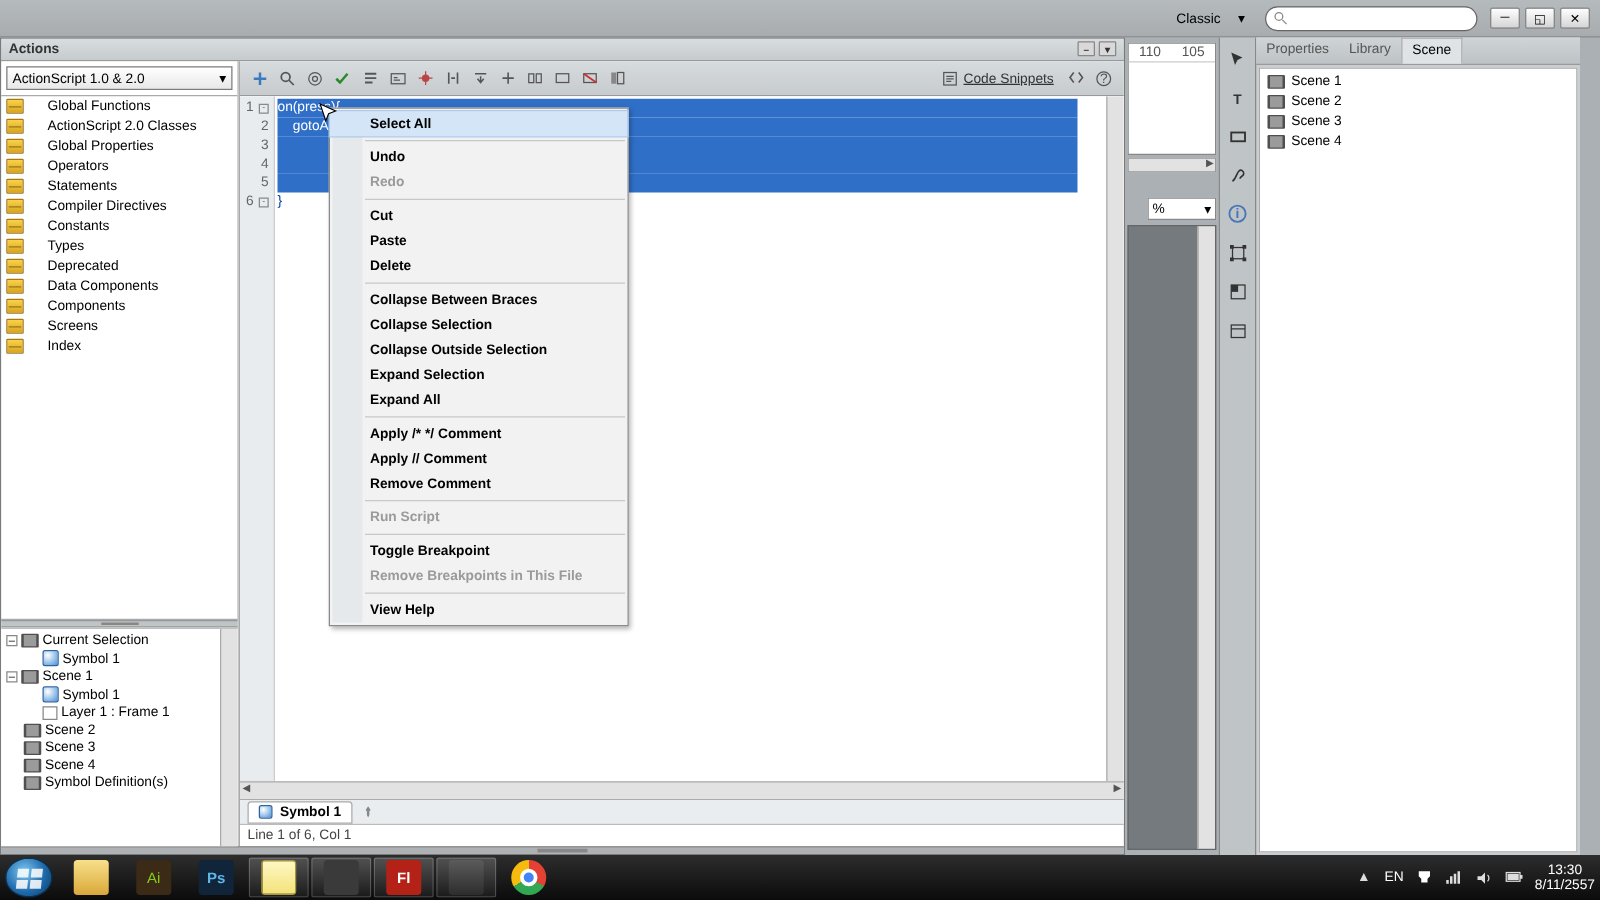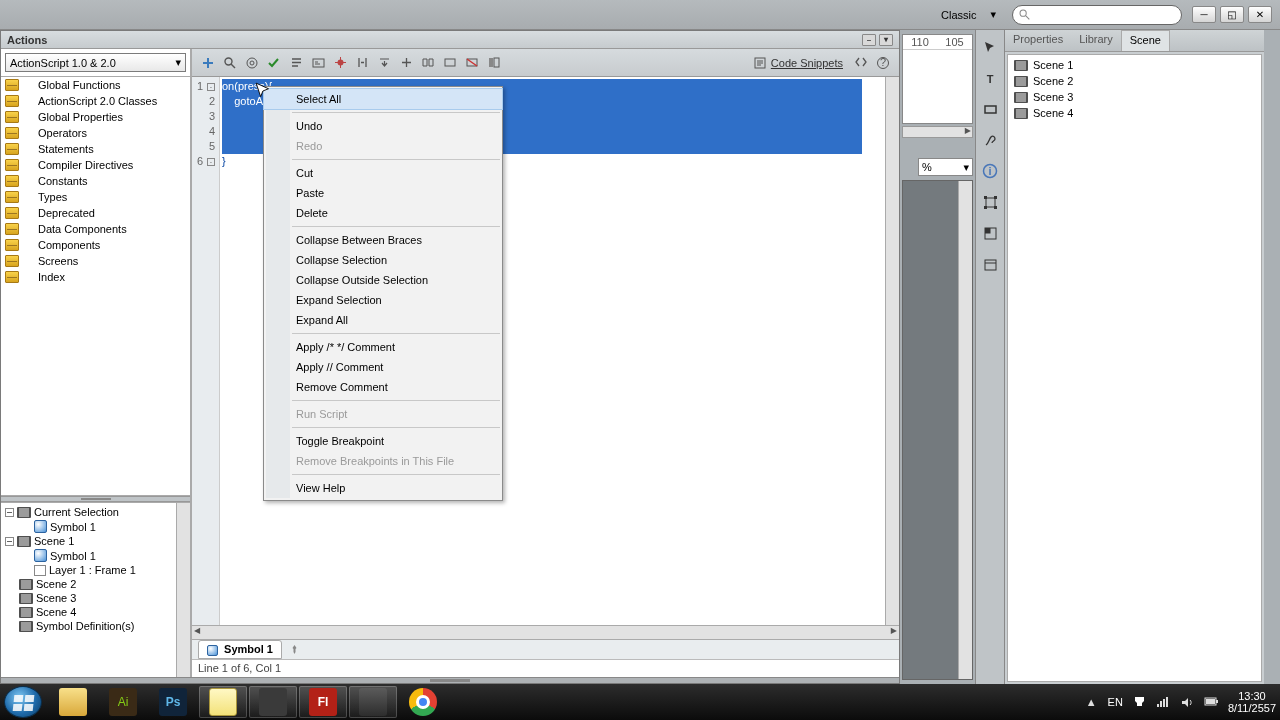--- a/index.html
+++ b/index.html
@@ -6,21 +6,21 @@
 body { width: 1280px; height: 720px; background: #3c3c3c; overflow: hidden; position: relative; }
 .app { width: 1280px; height: 684px; background: #aab0b4; display: flex; flex-direction: column; }
 .topbar { height: 30px; background: linear-gradient(#b5babd, #a8acaf); display: flex; align-items: center; padding: 0 8px; border-bottom: 1px solid #888; }
 .workspace-dd { display: flex; align-items: center; gap: 14px; margin-left: auto; margin-right: 8px; padding: 3px 8px; }
 .search-box { width: 170px; height: 20px; background: #fff; border: 1px solid #666; border-radius: 10px; display: flex; align-items: center; padding: 0 6px; }
 .search-box svg { flex-shrink: 0; }
 .window-btns { display: flex; gap: 4px; margin-left: 10px; }
 .win-btn { width: 24px; height: 17px; background: linear-gradient(#fefefe,#d5d5d5); border: 1px solid #888; border-radius: 2px; display: flex; align-items: center; justify-content: center; font-size: 10px; }
 .main { flex: 1; display: flex; }
 .actions-panel { width: 900px; display: flex; flex-direction: column; background: #c9ced1; border: 1px solid #7a7a7a; }
-.actions-head { height: 18px; background: linear-gradient(#d8dde0,#c6cbce); padding: 2px 6px; font-weight: bold; color: #333; border-bottom: 1px solid #999; display:flex; align-items:center; justify-content:space-between; }
+.actions-head { height: 18px; background: linear-gradient(#d8dde0,#c6cbce); padding: 2px 6px; font-weight: bold; color: #333; border-bottom: 1px solid #999; display:flex; justify-content:space-between; }
 .actions-head .hbtns { display:flex; gap:3px; }
 .hbtn { width:14px; height:12px; background:#d9d9d9; border:1px solid #888; border-radius:1px; font-size:8px; display:flex; align-items:center; justify-content:center; }
 .actions-body { flex: 1; display: flex; }
 .left-pane { width: 190px; display: flex; flex-direction: column; background: #fff; border-right: 1px solid #aaa; }
 .lang-select { margin: 4px; padding: 2px 4px; border: 1px solid #7b7b7b; background: linear-gradient(#fff,#e8e8e8); font-size: 11px; cursor:pointer; display:flex; justify-content:space-between; align-items:center; }
 .cat-list { flex: 1; overflow: hidden; border-top: 1px solid #aaa; border-bottom: 1px solid #aaa; }
 .cat-item { padding: 2px 4px; display: flex; align-items: center; gap: 19px; cursor:pointer; }
 .book-icon { width: 14px; height: 12px; background: linear-gradient(#f9d24a,#d8a51f); border: 1px solid #a77915; border-radius: 1px; flex-shrink: 0; position:relative; }
 .book-icon::after { content:''; position:absolute; left:1px; right:1px; top:5px; height:1px; background:#9c7520; }
 .tree-pane { height: 175px; border-top: 1px solid #aaa; background: #fff; overflow: hidden; padding: 2px; position:relative; }
@@ -57,21 +57,21 @@
 .stage-holder { flex:1; margin-top:4px; background:#747a7e; border:1px solid #666; position:relative; }
 .stage-scroll-v { position:absolute; right:0; top:0; bottom:0; width:14px; background:#e2e2e2; border-left:1px solid #aaa; }
 .tool-rail { width: 29px; background: #bfc4c7; border-left: 1px solid #888; display: flex; flex-direction: column; align-items: center; padding: 6px 0; gap: 9px; }
 .tool-rail .tool { width: 22px; height: 22px; display: flex; align-items: center; justify-content: center; cursor:pointer; border-radius: 2px; color:#333; }
 .right-panel { width: 260px; background: #c9ced1; display: flex; flex-direction: column; border-left: 1px solid #888; }
 .rtabs { display: flex; height: 22px; background: linear-gradient(#cfd4d6,#bdc2c5); border-bottom:1px solid #999; }
 .rtab { padding: 3px 8px; color: #555; cursor:pointer; }
 .rtab.active { background: #dfe3e5; color: #000; border: 1px solid #aaa; border-bottom:none; }
 .scene-list { flex: 1; background: #fff; margin: 2px; border: 1px solid #aaa; padding: 2px; }
 .scene-row { padding: 2px 4px; display: flex; align-items: center; gap: 5px; cursor:pointer; }
-.context-menu { position: absolute; left: 263px; top: 86px; width: 240px; background: #f2f2f2; border: 1px solid #8a8a8a; box-shadow: 2px 2px 4px rgba(0,0,0,0.3); padding: 2px 0; }
+.context-menu { position: absolute; left: 263px; top: 86px; width: 240px; background: #f2f2f2; border: 1px solid #8a8a8a; box-shadow: 2px 2px 4px rgba(0,0,0,0.3); padding: 2px 0; font-weight: bold; }
 .cm-strip { position:absolute; left:2px; top:2px; bottom:2px; width:24px; background:#e6e9eb; }
 .cm-item { position:relative; padding: 4px 10px 4px 32px; cursor: default; color:#000; }
 .cm-item.hover { background: #d4e5f7; outline: 1px solid #a8cbed; }
 .cm-item.disabled { color: #9a9a9a; }
 .cm-sep { height: 1px; background: #c8c8c8; margin: 3px 2px 3px 28px; position:relative; }
 .cursor-pointer { position:absolute; left:255px; top:82px; width:18px; height:18px; z-index:100; pointer-events:none; }
 .taskbar { position: absolute; bottom: 0; left: 0; right: 0; height: 36px; background: linear-gradient(#2d2d2d, #0b0b0b); display: flex; align-items: center; padding: 0 4px; }
 .start-orb { width: 38px; height: 32px; border-radius: 50%; background: radial-gradient(circle at 40% 35%, #7fc8f3, #1f6bab 55%, #0a3a63); border: 1px solid #0c2e4a; margin-right: 6px; cursor:pointer; position:relative; }
 .start-orb::before { content:''; position:absolute; left:9px; top:8px; width:9px; height:7px; background:#fff; box-shadow: 11px 0 0 #fff, 0 9px 0 #fff, 11px 9px 0 #fff; transform:skew(-6deg); opacity:0.85; }
 .tb-item { width: 48px; height: 32px; margin: 0 1px; display: flex; align-items: center; justify-content: center; border-radius: 2px; cursor:pointer; }

